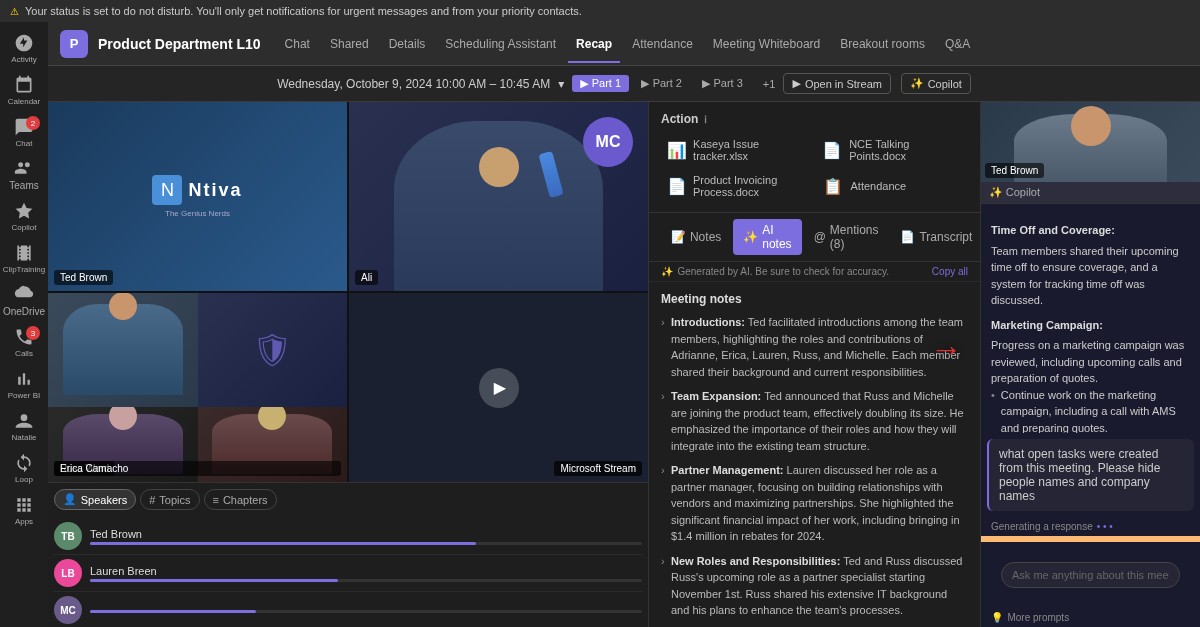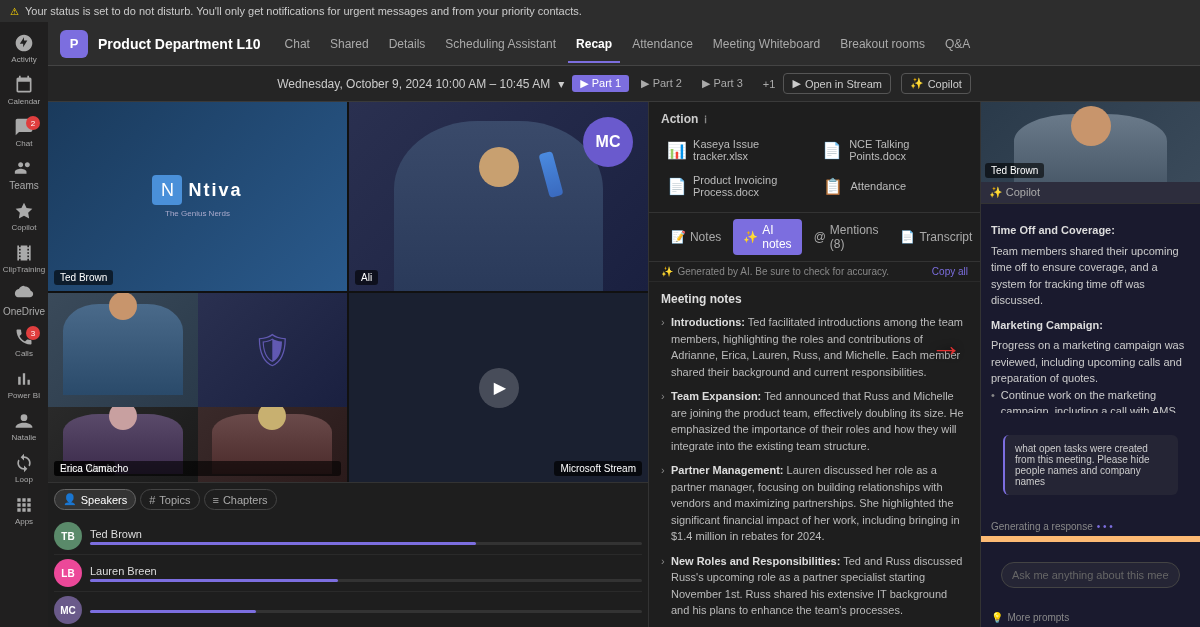--- a/index.html
+++ b/index.html
@@ -527,24 +527,24 @@
       gap: 6px;
       margin-bottom: 4px;
     }
     .ai-bullet::before {
       content: '•';
       color: #888;
       flex-shrink: 0;
     }
     .chat-message {
       padding: 8px 10px;
-      font-size: 10px;
+      font-size: 12px;
       color: #ccc;
       background: #252535;
-      margin: 22px;
+      margin: 6px;
       border-radius: 6px;
       border-left: 2px solid #7c6edf;
     }
     .ai-generating {
       padding: 4px 10px;
       font-size: 10px;
       color: #888;
       display: flex;
       align-items: center;
       gap: 4px;

